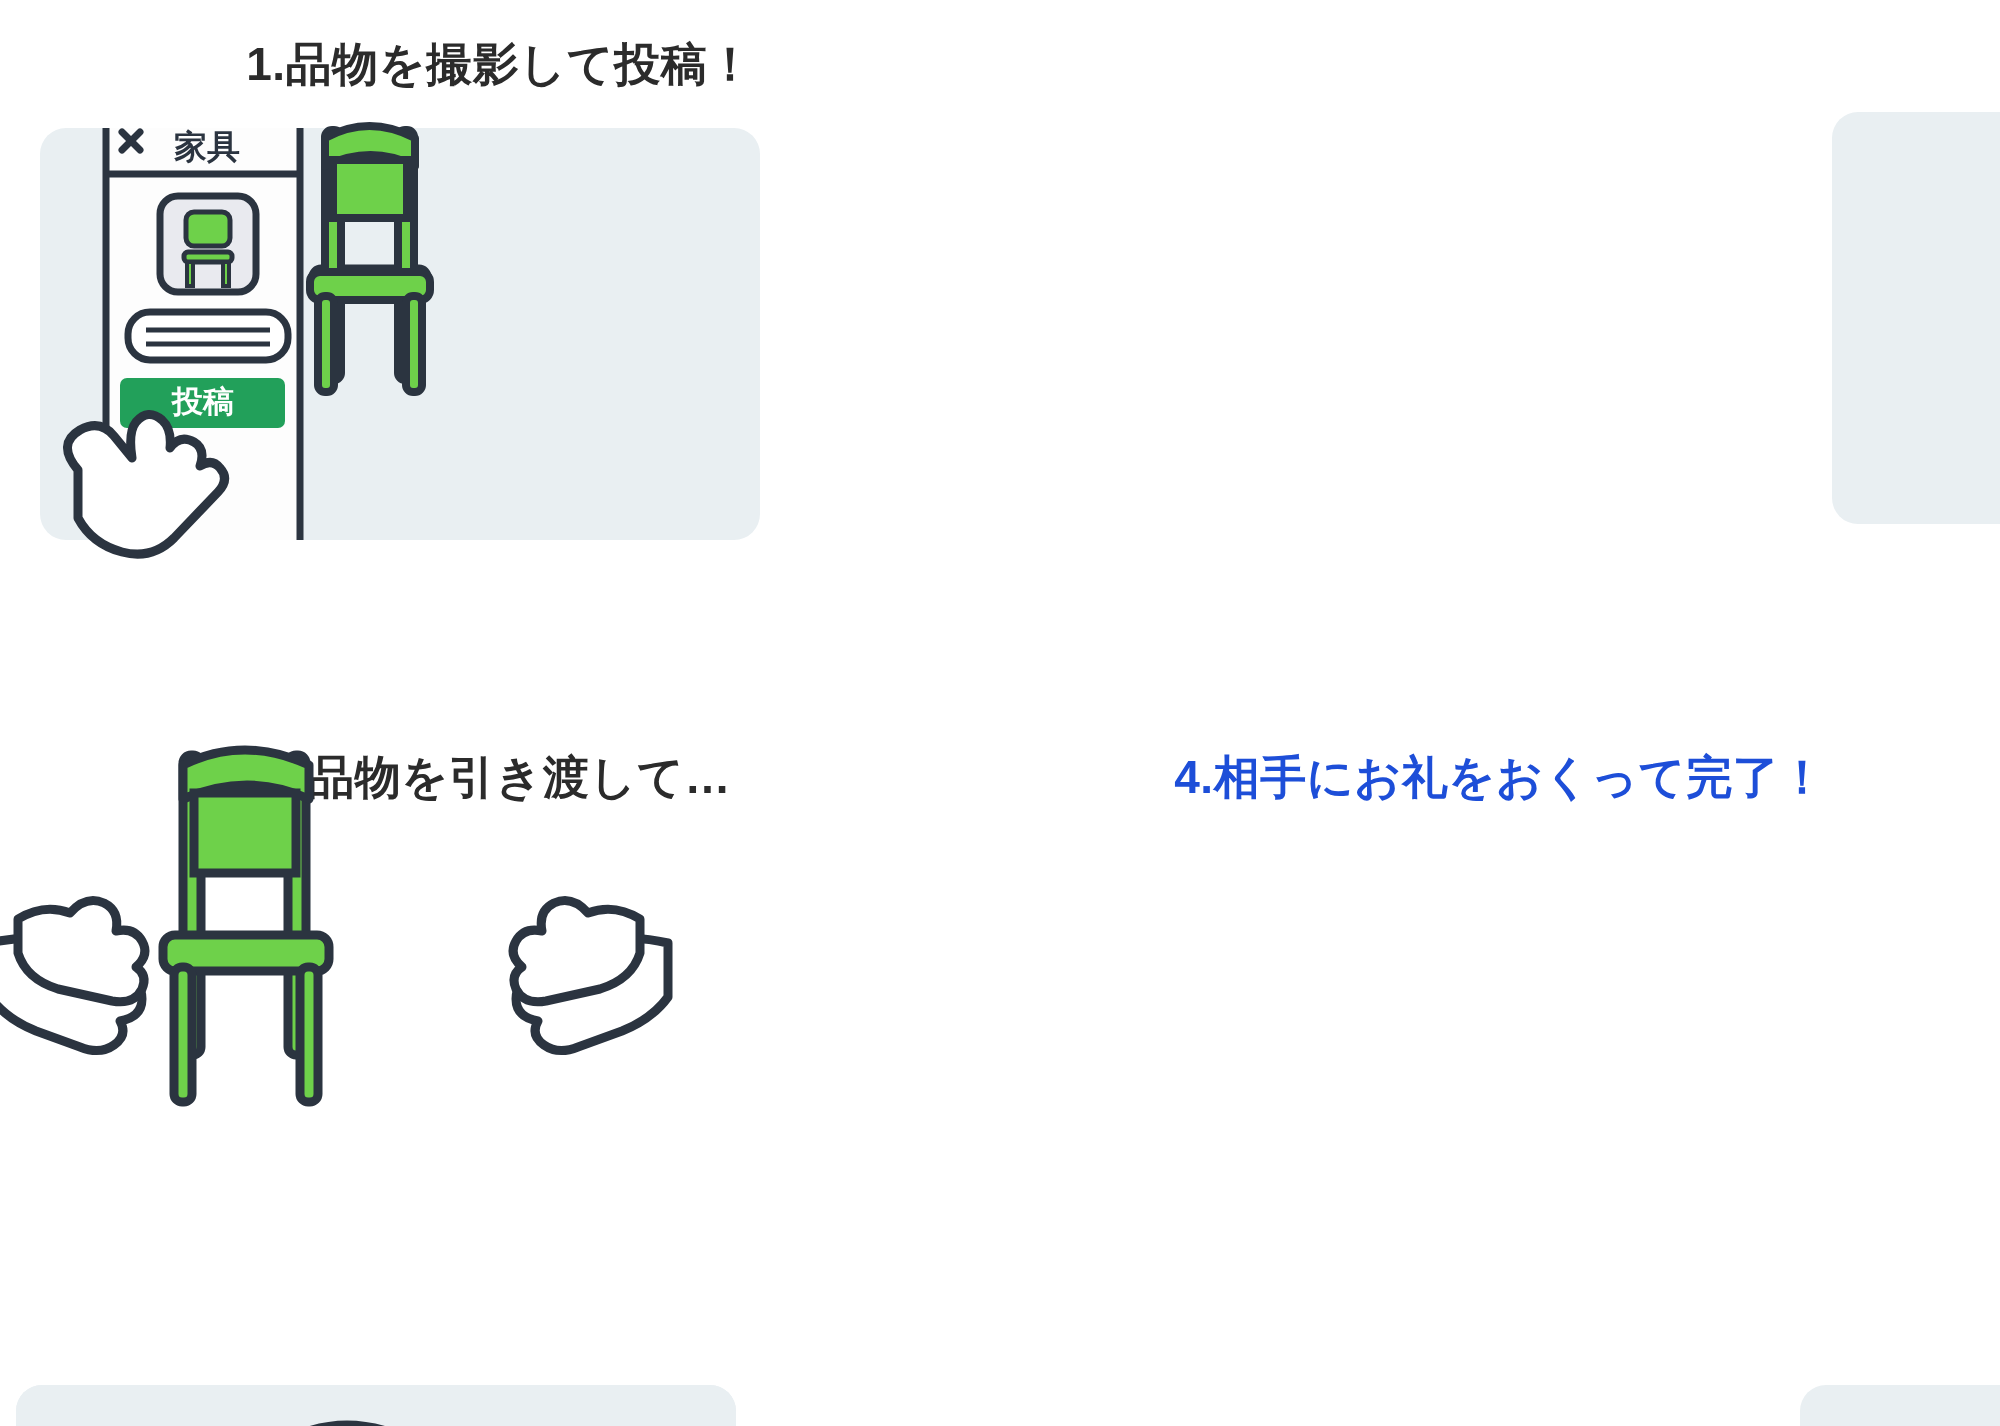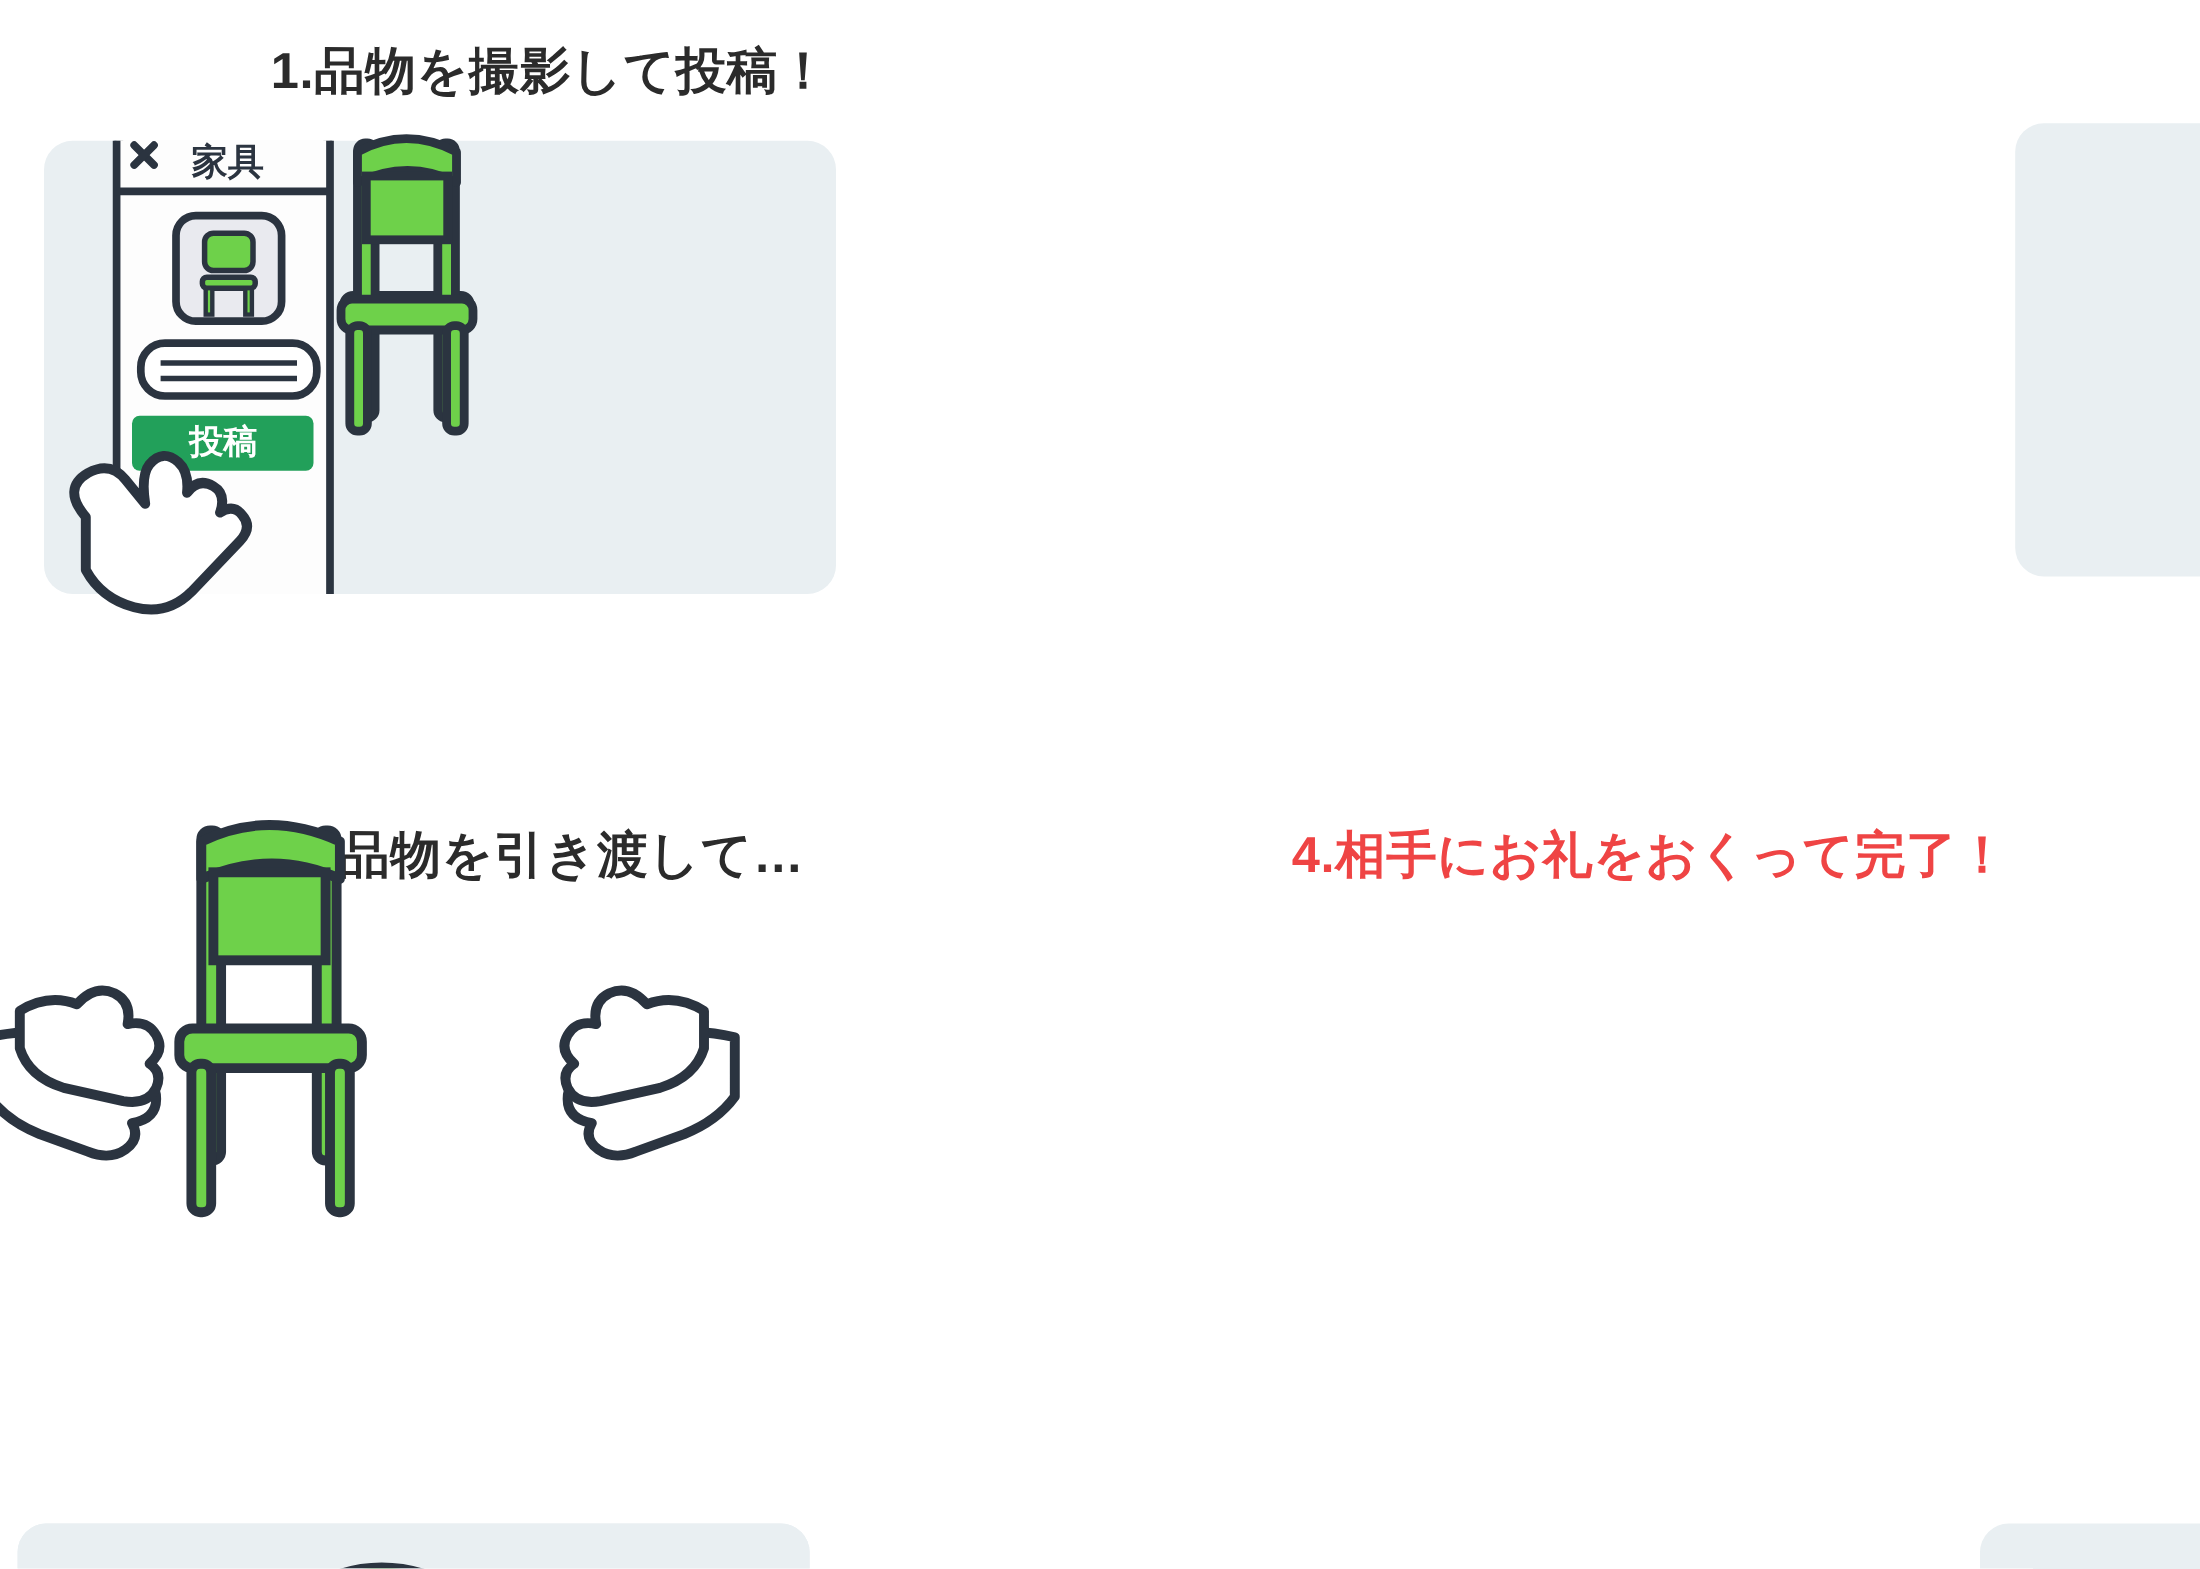--- a/index.html
+++ b/index.html
@@ -232,21 +232,21 @@
       <g transform="translate(736,0) scale(-1,1)">
         <path d="M6 920 q28 -22 60 -16 q10 -22 30 -18 q20 4 18 28 q20 -8 30 8 q10 16 -6 30
                  q18 6 14 24 q-6 20 -32 18 l-62 -8 q-38 -8 -52 -32 z" transform="translate(-730,0)" fill="#ffffff" stroke="#2b3440" stroke-width="9" stroke-linejoin="round"></path>
         <path d="M-20 968 q24 -20 58 -12 q8 -20 28 -16 q20 4 16 26 q22 -4 28 12 q6 18 -12 28
                  q16 10 8 26 q-10 18 -36 12 l-56 -14 q-34 -12 -34 -36 z" transform="translate(-730,0)" fill="#ffffff" stroke="#2b3440" stroke-width="9" stroke-linejoin="round"></path>
       </g>
     </svg>
   </div>
 
   <div class="cell">
-    <div class="step-title" style="color: #ef4444;">4.相手にお礼をおくって完了！</div>
+    <div class="step-title" style="color: #1d4ed8;">4.相手にお礼をおくって完了！</div>
 
     <div class="panel p4" style="background: rgb(233, 239, 242);"></div>
 
     <svg class="overflow-layer" viewBox="0 0 1000 713" style="z-index:3">
       <defs>
         <clipPath id="clip4">
             <rect x="800" y="672" width="740" height="432" rx="26"></rect>
           </clipPath>
       </defs>
       <g transform="translate(-800,0)">

